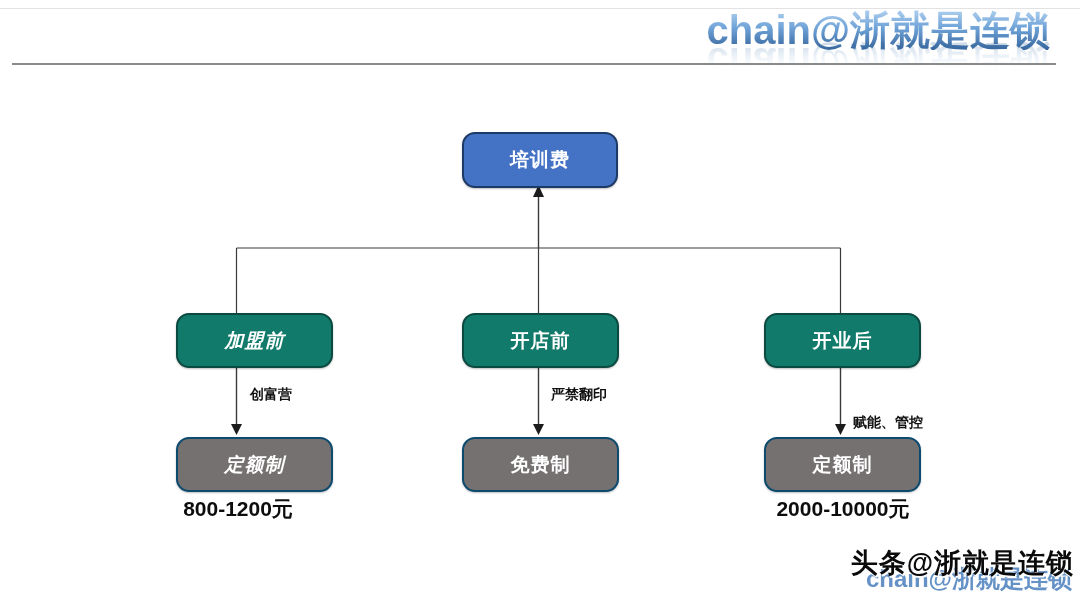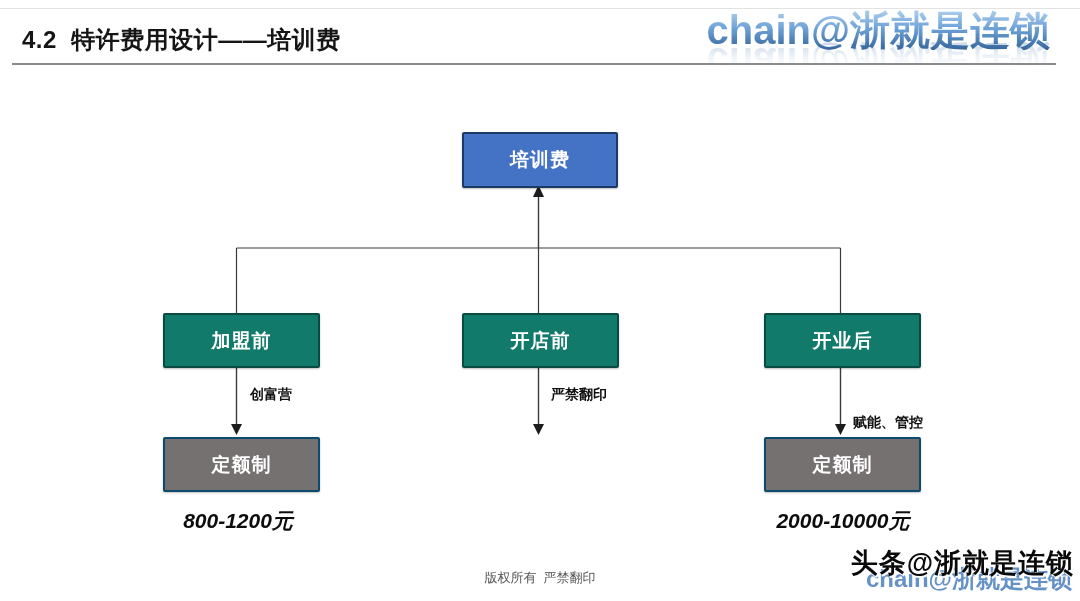--- a/index.html
+++ b/index.html
@@ -24,41 +24,41 @@
   }
   .wm-reflect{
     transform:scaleY(-1);opacity:0.28;margin-top:-8px;
     -webkit-mask-image:linear-gradient(180deg,transparent 35%,rgba(0,0,0,0.9) 100%);
     mask-image:linear-gradient(180deg,transparent 35%,rgba(0,0,0,0.9) 100%);
   }
 
   .connectors{position:absolute;left:0;top:0;width:1080px;height:601px;}
 
   .node{
-    position:absolute;width:153px;height:51px;border-radius:2px;
+    position:absolute;width:153px;height:51px;border-radius:13px;
     display:flex;align-items:center;justify-content:center;
     color:#ffffff;font-weight:bold;font-size:19px;letter-spacing:1px;
     box-shadow:0 1px 2px rgba(0,0,0,0.25);
     text-align:right;
   }
   .node.root{left:462px;top:132px;width:152px;height:52px;background:#4472c4;border:2px solid #1d3a66;}
   .node.stage{top:313px;background:#117a6a;border:2px solid #0b4a40;}
   .node.mode{top:437px;background:#767171;border:2px solid #0c4a6e;}
-  .col1{left:163px;} .col2{left:462px;} .col3{left:764px;}
+  .col1{left:176px;font-style:italic;} .col2{left:462px;} .col3{left:764px;}
 
   .edge-label{
     position:absolute;top:386px;font-size:14px;font-weight:bold;color:#111111;white-space:pre;
   }
   .edge-label.e1{left:250px;}
   .edge-label.e2{left:551px;}
   .edge-label.e3{left:853px;margin-top:28px;}
 
   .amount{
-    position:absolute;top:507px;width:170px;text-align:center;
-    font-size:21px;font-weight:bold;color:#0d0d0d;white-space:pre;font-style:italic;
+    position:absolute;top:495px;width:170px;text-align:center;
+    font-size:21px;font-weight:bold;color:#0d0d0d;white-space:pre;
   }
   .amount.a1{left:153px;}
   .amount.a3{left:758px;}
 
   .copyright{
     position:absolute;left:0;top:569px;width:1080px;text-align:center;
     font-size:13px;color:#555555;white-space:pre;
   }
 
   
@@ -73,21 +73,20 @@
     text-shadow:1px 2px 0 rgba(255,255,255,0.95), -1px -1px 0 rgba(255,255,255,0.35);
   }
 </style>
 </head>
 <body>
 
 <div class="slide">
 
   <div class="topline"></div>
 
-  <div class="title">4.2  特许费用设计——培训费</div>
 
   <div class="wm-top">
     <div class="wm-text">chain@浙就是连锁</div>
     <div class="wm-text wm-reflect">chain@浙就是连锁</div>
   </div>
 
   <div class="rule"></div>
 
   <svg class="connectors" viewBox="0 0 1080 601" xmlns="http://www.w3.org/2000/svg">
 
@@ -112,25 +111,25 @@
 
   <div class="node stage col1">加盟前</div>
   <div class="node stage col2">开店前</div>
   <div class="node stage col3">开业后</div>
 
   <div class="edge-label e1">创富营</div>
   <div class="edge-label e2">严禁翻印</div>
   <div class="edge-label e3">赋能、管控</div>
 
   <div class="node mode col1">定额制</div>
+  <div class="node mode col2">免费制</div>
   <div class="node mode col3">定额制</div>
 
   <div class="amount a1">800-1200元</div>
   <div class="amount a3">2000-10000元</div>
 
-  <div class="copyright">版权所有  严禁翻印</div>
 
   <div class="footer-brand">
     <div class="fb-watermark">chain@浙就是连锁</div>
     <div class="fb-text">头条@浙就是连锁</div>
   </div>
 
 </div>
 
 </body></html>

